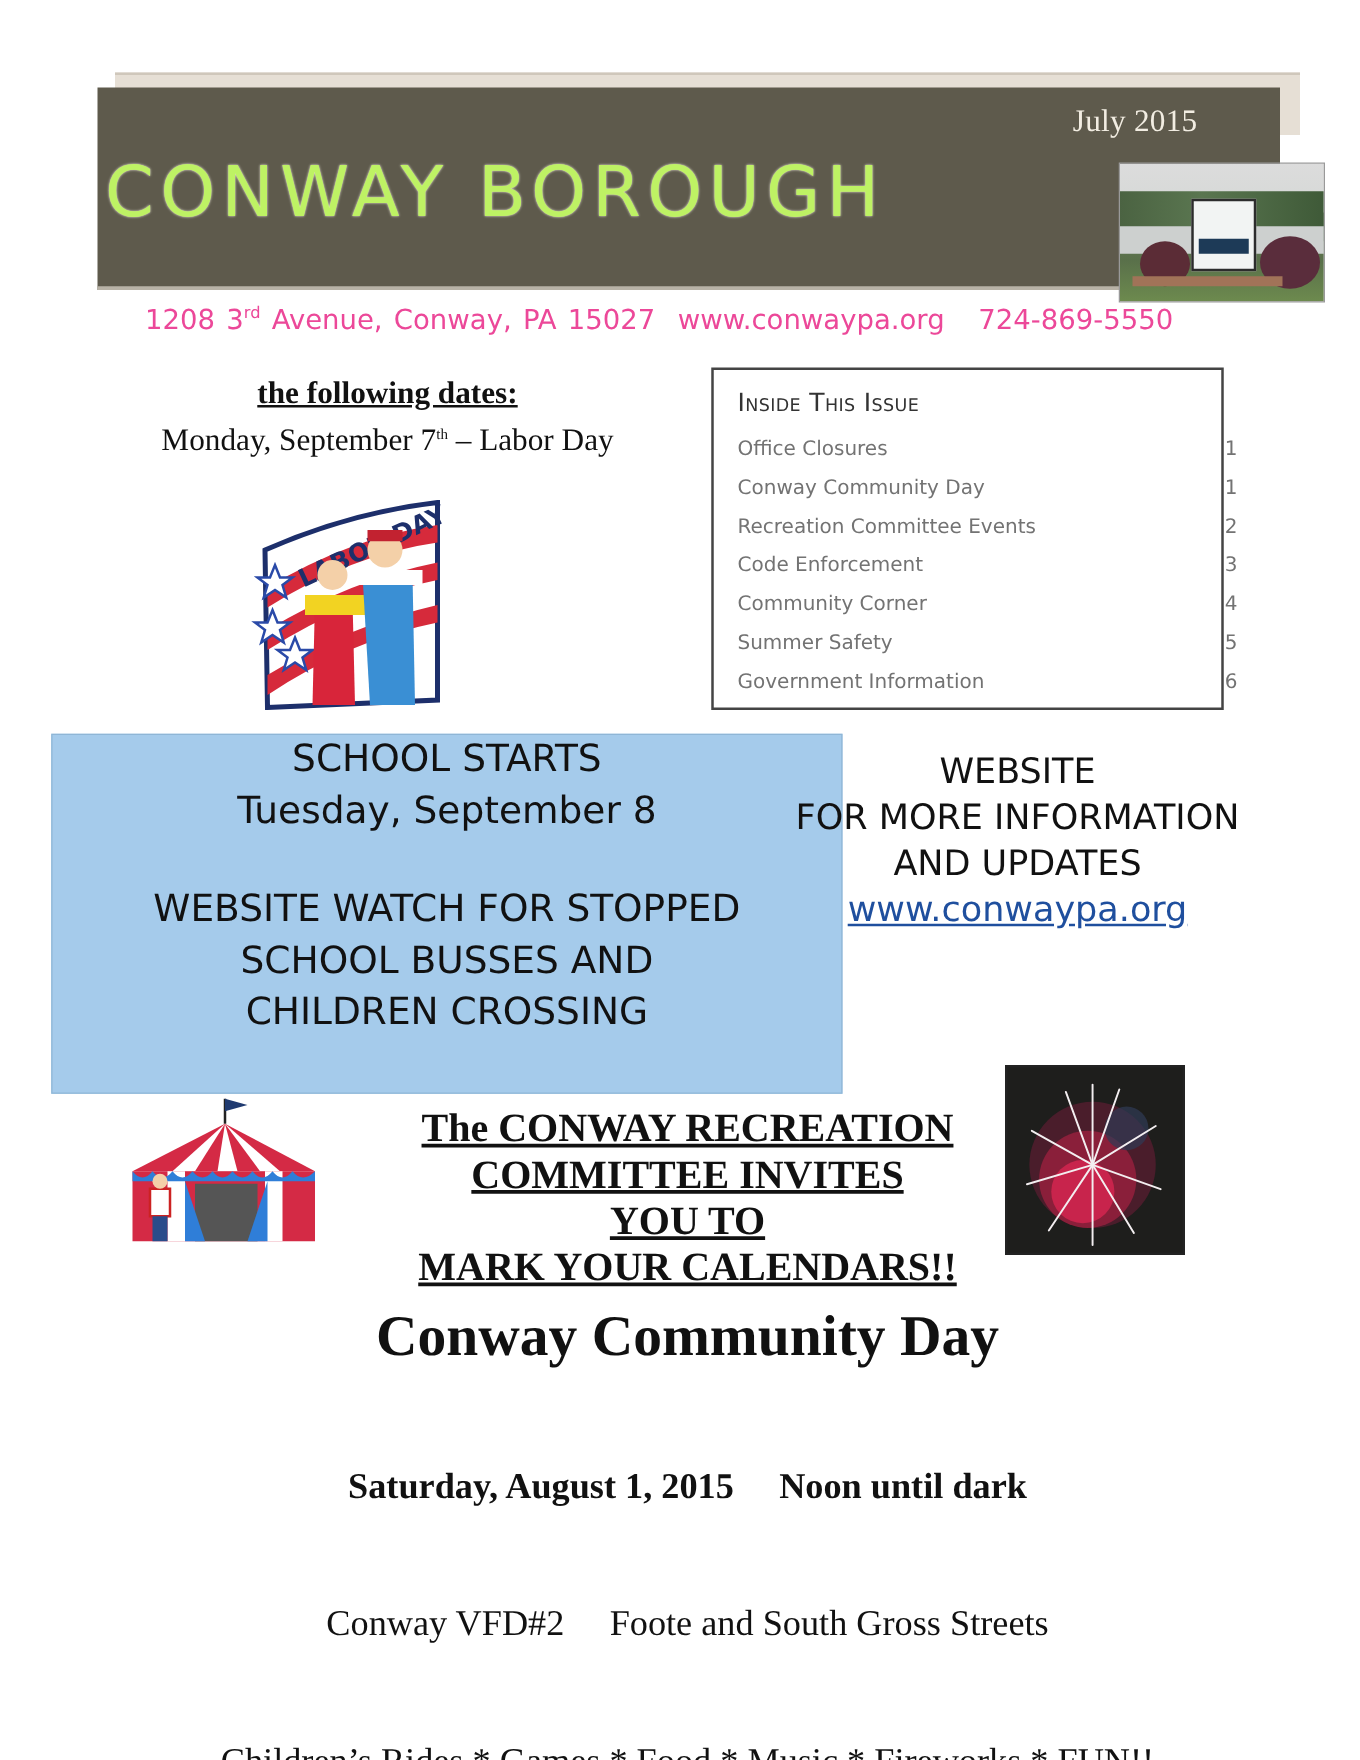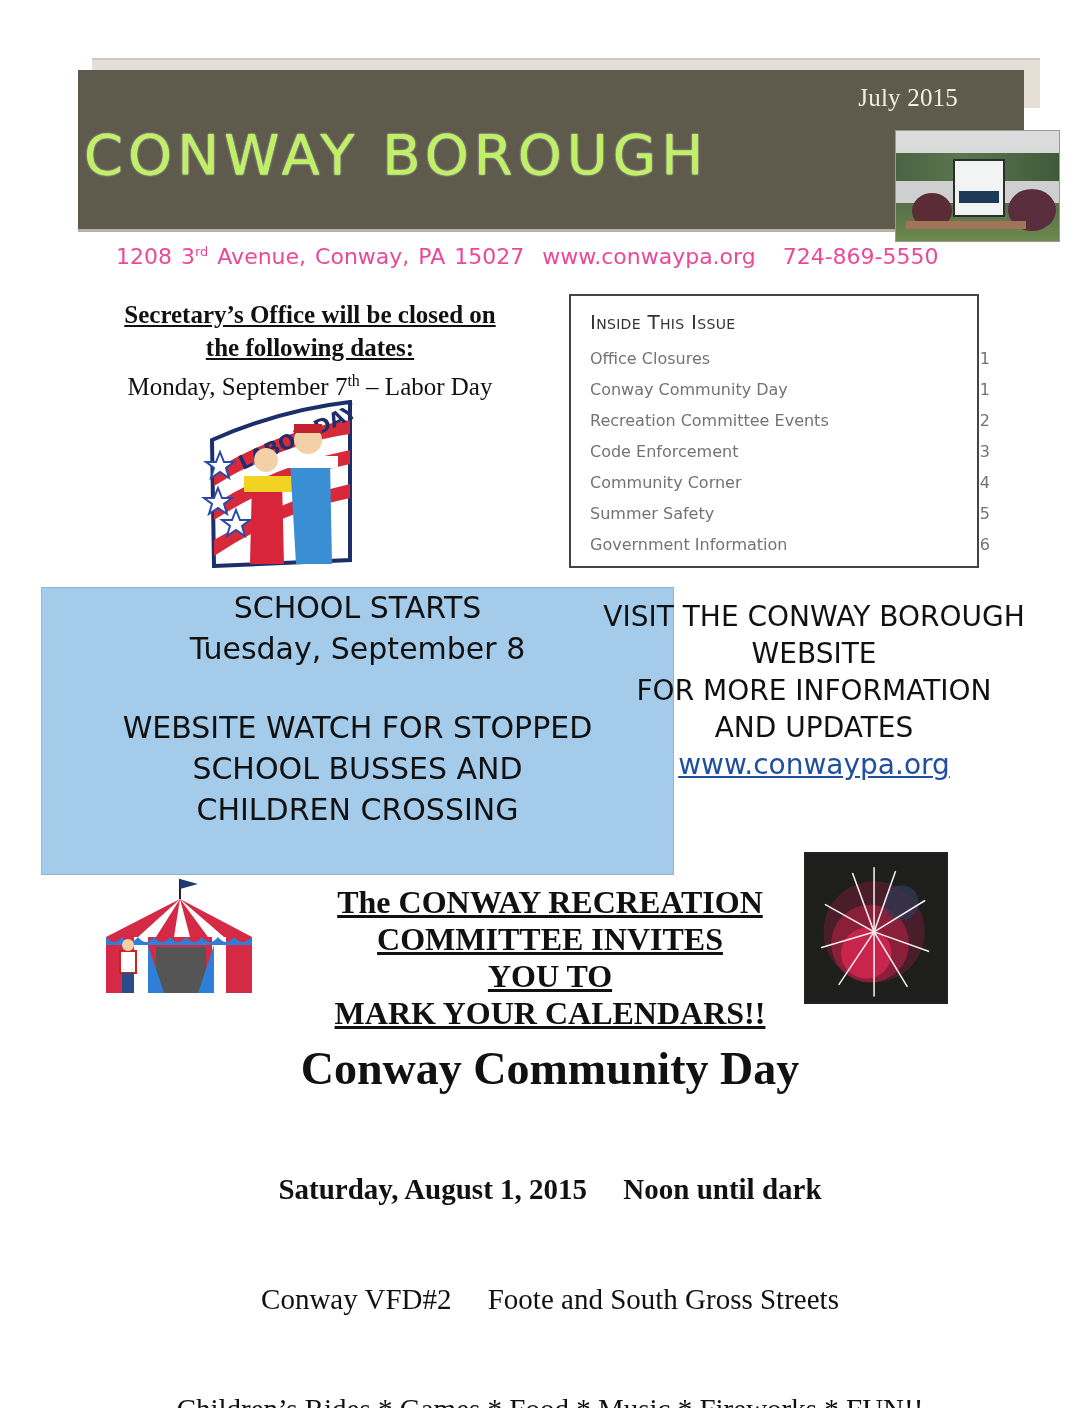--- a/index.html
+++ b/index.html
@@ -48,21 +48,21 @@
     }
     .address sup { font-size: 13px; }
 
     
     .closure {
       position: absolute; left: 80px; top: 298px; width: 460px; text-align: center;
       font-size: 25px; line-height: 33px;
     }
     .closure .hd { font-weight: bold; text-decoration: underline; display: block; }
     .closure .line { display: block; }
-    .closure sup { font-size: 16px; }
+    .closure sup { font-size: 12px; }
 
     .labor-art {
       position: absolute; left: 200px; top: 400px; width: 160px; height: 168px;
     }
 
     
     .toc {
       position: absolute; left: 569px; top: 294px; width: 410px; height: 274px;
       border: 2px solid #444; background: #fff;
       font-family: "DejaVu Sans", sans-serif;
@@ -137,21 +137,20 @@
   <div class="bed"></div>
 </div>
 
 <div class="address">
   <span><span>1208 3</span><sup>rd</sup><span> Avenue, Conway, PA  15027</span></span>&nbsp;
   <span>www.conwaypa.org</span>&nbsp;&nbsp;
   <span>724-869-5550</span>
 </div>
 
 <div class="closure">
-  <span class="hd">Secretary’s Office will be closed on</span>
   <span class="hd">the following dates:</span>
   <span class="line"><span>Monday, September 7</span><sup>th</sup><span> – Labor Day</span></span>
 </div>
 
 <svg class="labor-art" viewBox="0 0 160 168">
   <path d="M12 40 Q80 10 150 2 L150 160 L14 166 Z" fill="#fff" stroke="#1d2f6b" stroke-width="4"></path>
   <path d="M14 70 Q80 30 150 20 L150 34 Q80 44 14 86 Z" fill="#d62a3b"></path>
   <path d="M14 104 Q80 64 150 50 L150 64 Q80 78 14 120 Z" fill="#d62a3b"></path>
   <path d="M14 140 Q80 100 150 84 L150 98 Q80 112 14 156 Z" fill="#d62a3b"></path>
   <polygon points="20,52 24,62 34,62 26,68 29,78 20,72 11,78 14,68 6,62 16,62" fill="#fff" stroke="#2a4aa8" stroke-width="2"></polygon>
@@ -183,21 +182,20 @@
 <div class="school">
   <span class="l1">SCHOOL STARTS</span>
   <span class="l1">Tuesday, September 8</span>
   <span class="gap"></span>
   <span class="l1">WEBSITE WATCH FOR STOPPED</span>
   <span class="l1">SCHOOL BUSSES AND</span>
   <span class="l1">CHILDREN CROSSING</span>
 </div>
 
 <div class="visit">
-  <div>VISIT THE CONWAY BOROUGH</div>
   <div>WEBSITE</div>
   <div>FOR MORE INFORMATION</div>
   <div>AND UPDATES</div>
   <div><a>www.conwaypa.org</a></div>
 </div>
 
 <svg class="tent" viewBox="0 0 162 125">
   <line x1="82" y1="4" x2="82" y2="24" stroke="#222" stroke-width="2"></line>
   <polygon points="82,4 100,9 82,14" fill="#1f3a70"></polygon>
   <path d="M82 24 L8 62 L154 62 Z" fill="#d42a45"></path>

